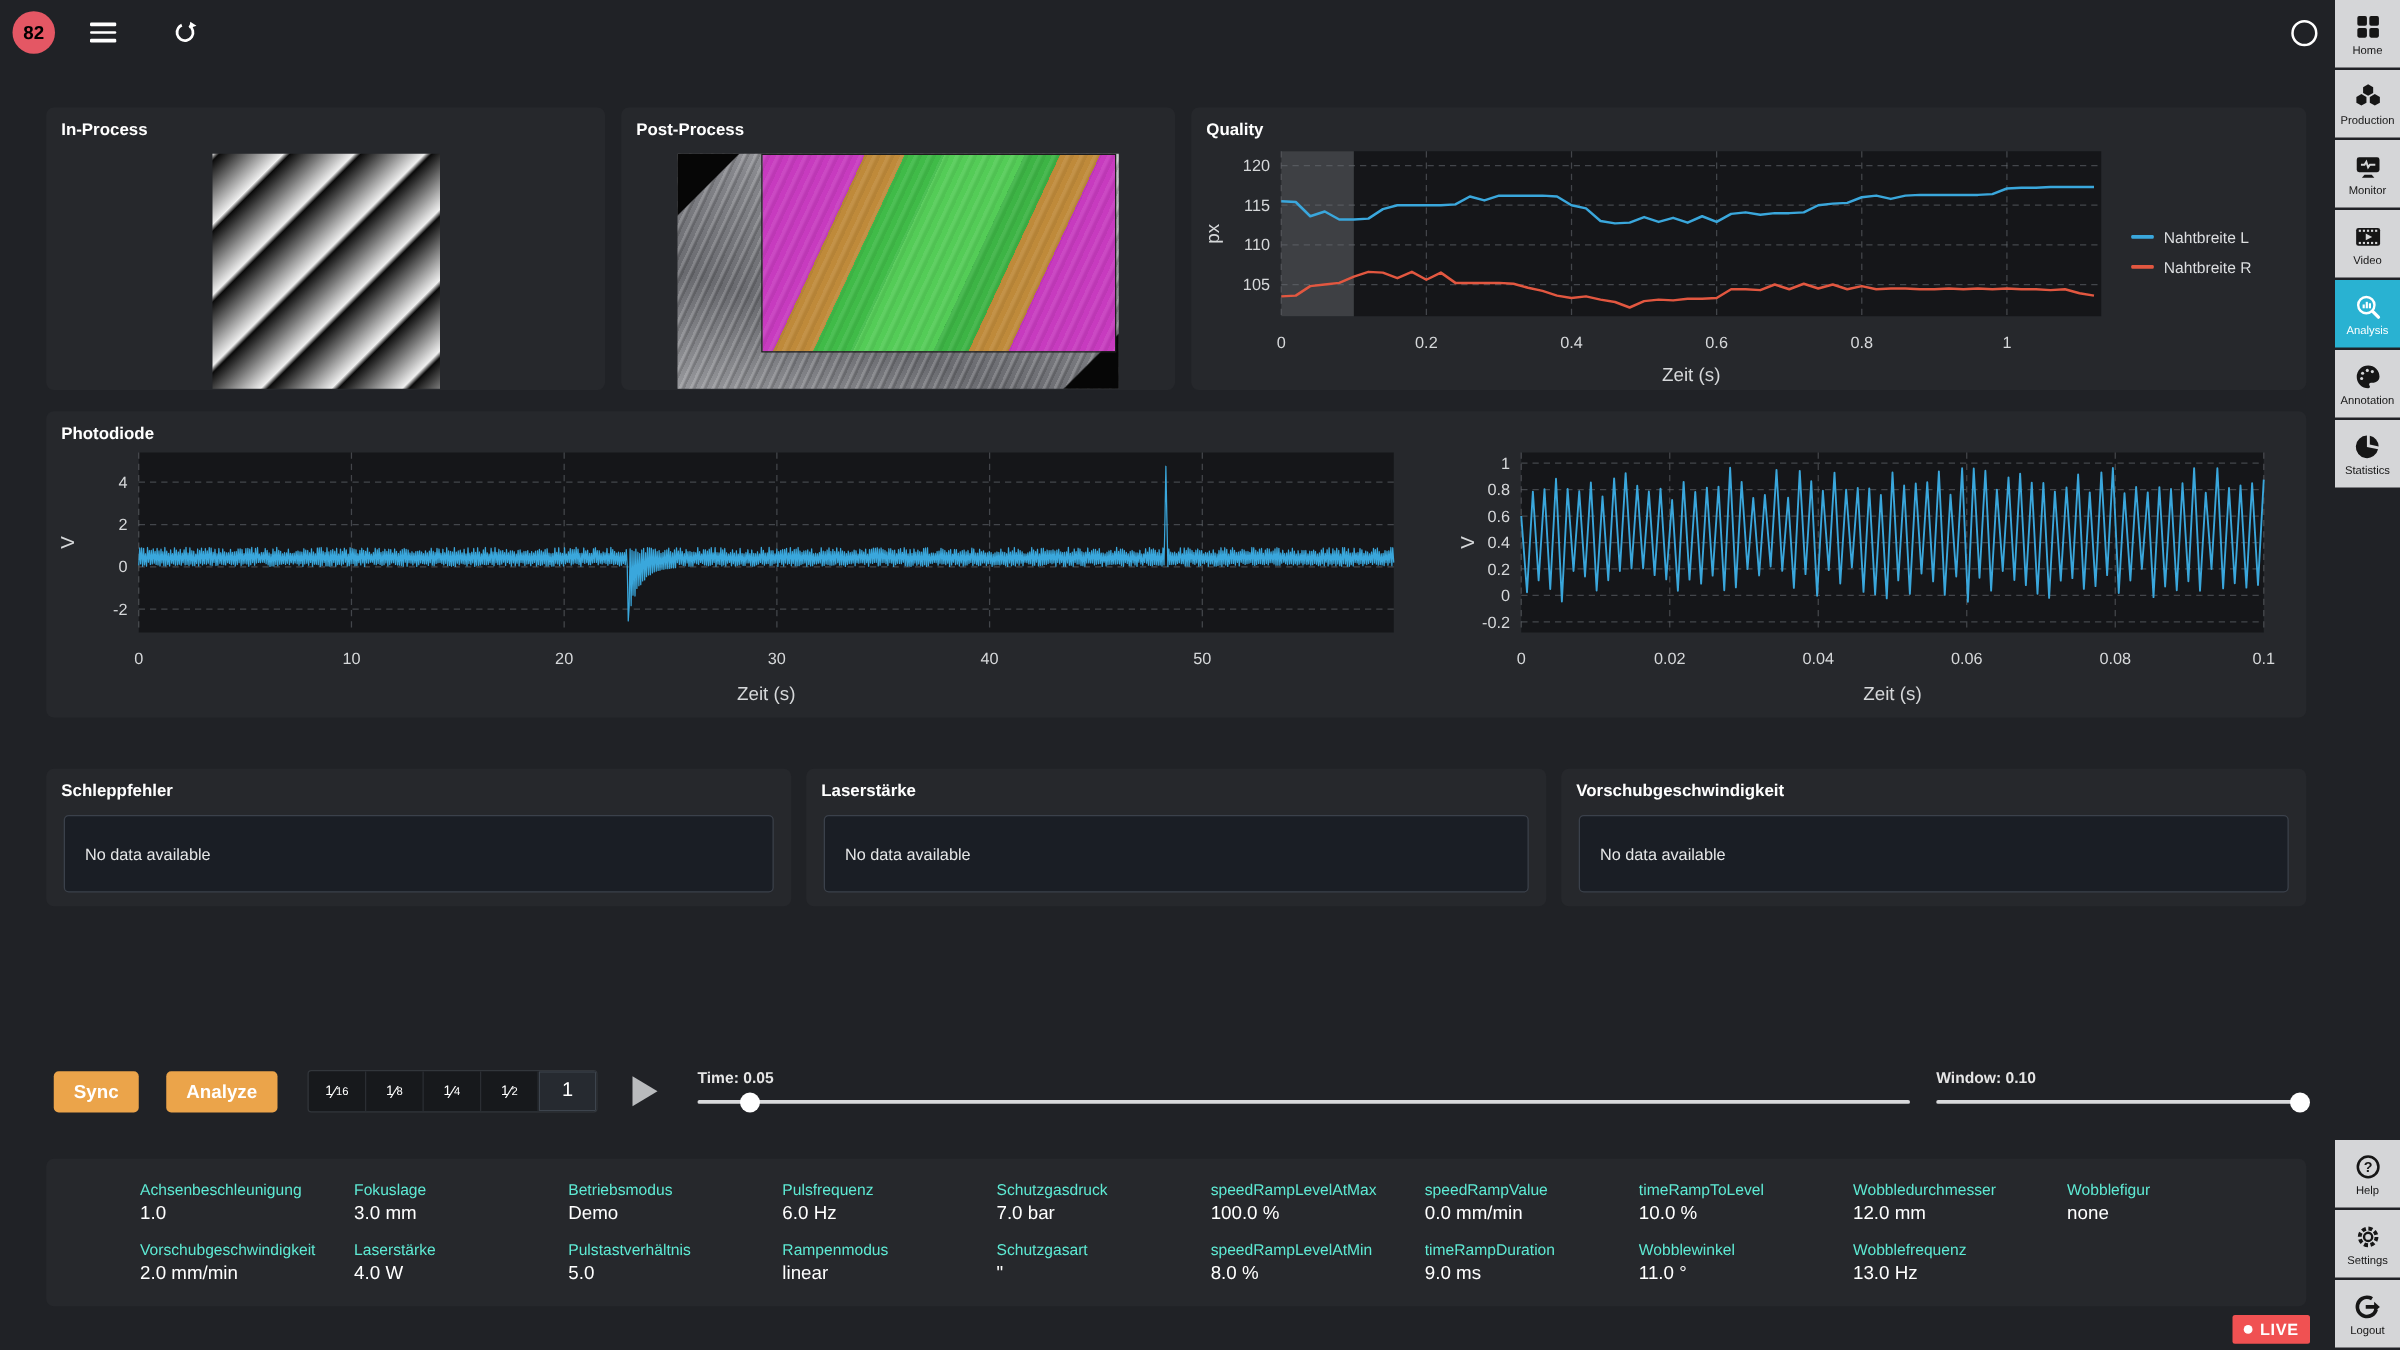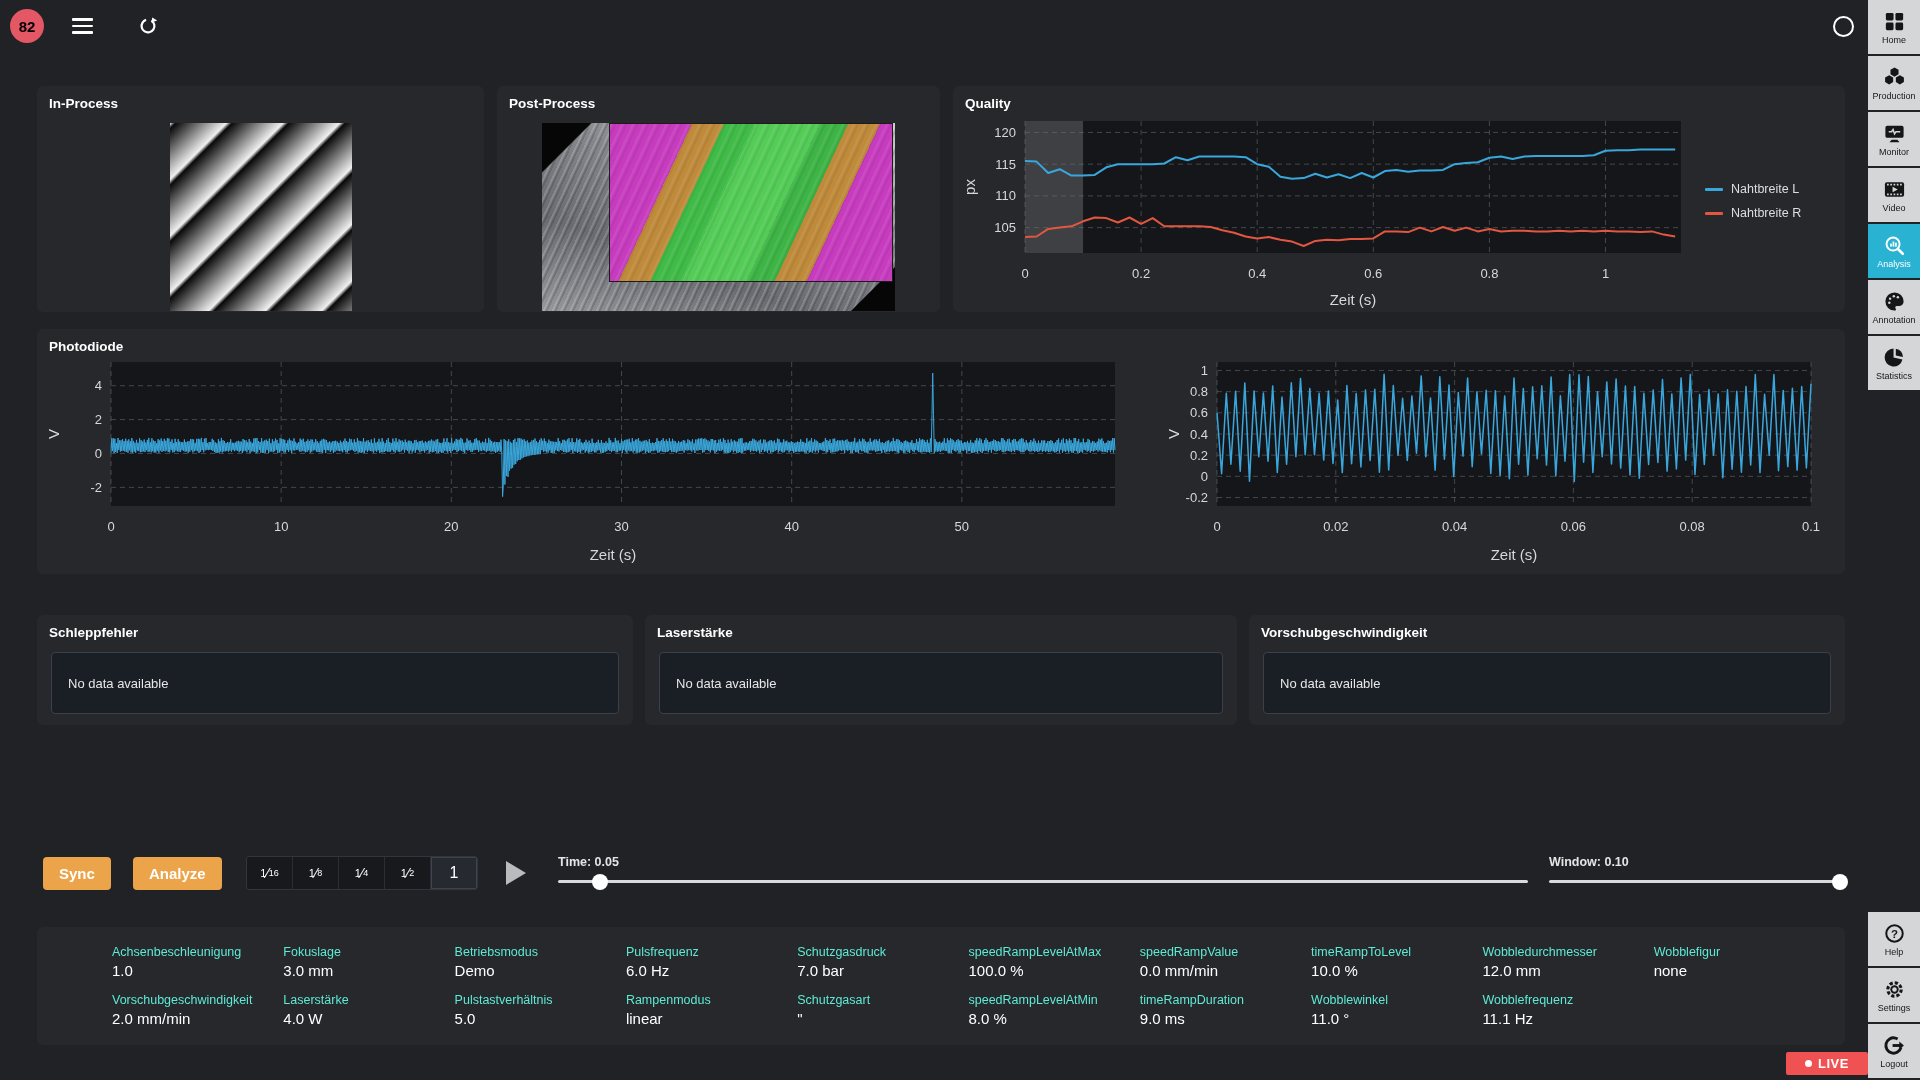--- a/index.html
+++ b/index.html
@@ -61,21 +61,21 @@
   .slider-label{font-size:12.5px;color:#e5e5e5;font-weight:600;}
   .slider-label b{font-weight:800;}
   .slider-track{position:relative;margin-top:11px;height:3px;background:#d9dadc;border-radius:2px;cursor:pointer;}
   .slider-thumb{position:absolute;top:-6.5px;width:16px;height:16px;border-radius:50%;background:#fff;cursor:grab;}
   
   .params-grid{display:grid;grid-template-columns:repeat(10,1fr);row-gap:14px;padding:18px 20px 0 75px;}
   .param-label{font-size:12.5px;color:#5eead4;}
   .param-value{font-size:15px;color:#fff;margin-top:3px;}
   
   .live{position:absolute;display:flex;align-items:center;gap:6px;background:#f05152;color:#fff;
-        padding:4px 19px;border-radius:2px;font-size:13px;font-weight:bold;letter-spacing:0.5px;}
+        padding:4px 9px;border-radius:2px;font-size:13px;font-weight:bold;letter-spacing:0.5px;}
   .live .dot{width:7px;height:7px;border-radius:50%;background:#fff;}
   svg text{font-family:"Liberation Sans","DejaVu Sans",sans-serif;}
 </style>
 </head>
 <body>
 
 <div class="app">
 
   <header class="topbar">
     <div class="badge">82</div>
@@ -436,21 +436,21 @@
         <div>
           <div class="param-label">timeRampDuration</div>
           <div class="param-value">9.0 ms</div>
         </div>
         <div>
           <div class="param-label">Wobblewinkel</div>
           <div class="param-value">11.0 °</div>
         </div>
         <div>
           <div class="param-label">Wobblefrequenz</div>
-          <div class="param-value">11.1 Hz</div>
+          <div class="param-value">13.0 Hz</div>
         </div>
         <div></div>
       </div>
   </section>
 
   <div class="live" style="left:1786px;top:1052px;">
     <span class="dot"></span>
     <span>LIVE</span>
   </div>
 

